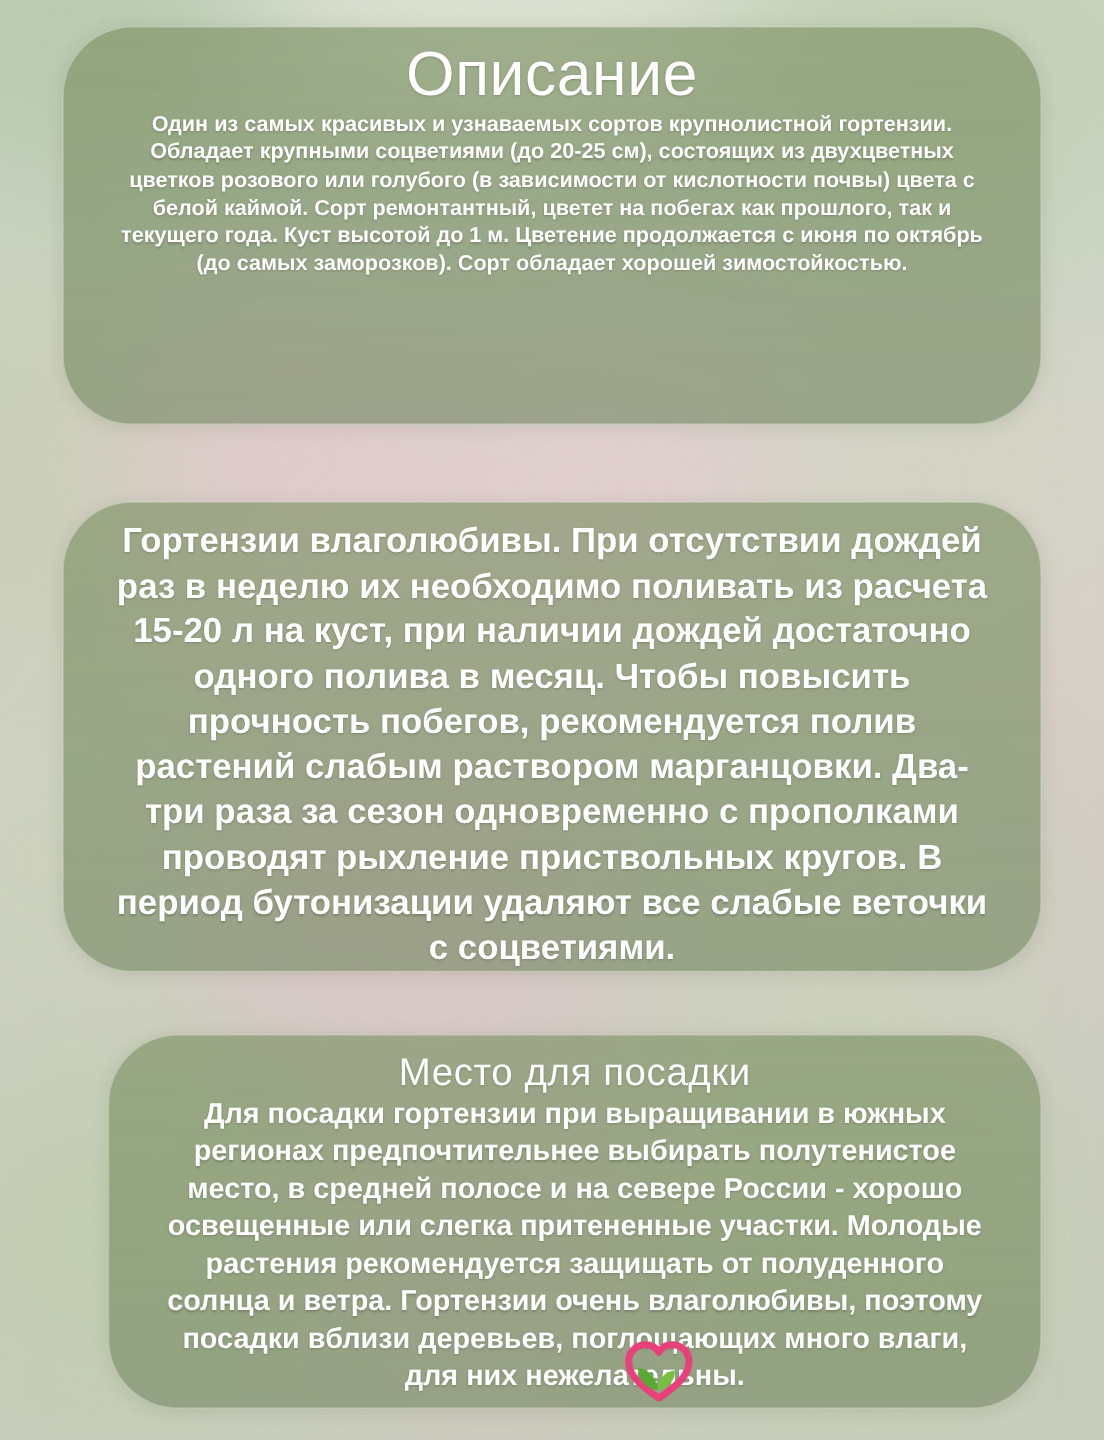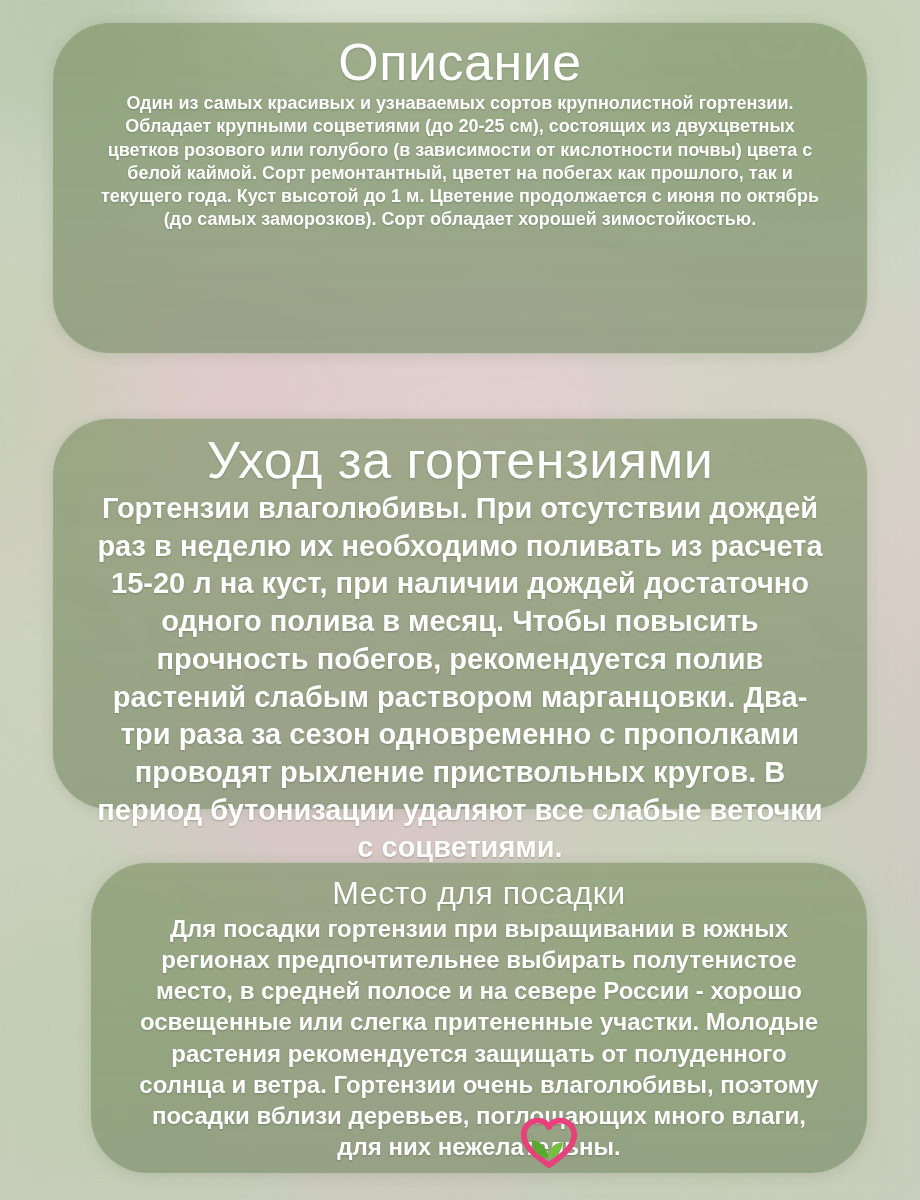--- a/index.html
+++ b/index.html
@@ -173,21 +173,20 @@
 </div>
 
 <div class="wrap">
 
   <section class="card" id="card-description">
     <h2>Описание</h2>
     <p>Один из самых красивых и узнаваемых сортов крупнолистной гортензии. Обладает крупными соцветиями (до 20-25 см), состоящих из двухцветных цветков розового или голубого (в зависимости от кислотности почвы) цвета с белой каймой. Сорт ремонтантный, цветет на побегах как прошлого, так и текущего года. Куст высотой до 1 м. Цветение продолжается с июня по октябрь (до самых заморозков). Сорт обладает хорошей зимостойкостью.</p>
   </section>
 
   <section class="card" id="card-care">
-    <h2>Уход за гортензиями</h2>
     <p>Гортензии влаголюбивы. При отсутствии дождей раз в неделю их необходимо поливать из расчета 15-20 л на куст, при наличии дождей достаточно одного полива в месяц. Чтобы повысить прочность побегов, рекомендуется полив растений слабым раствором марганцовки. Два-три раза за сезон одновременно с прополками проводят рыхление приствольных кругов. В период бутонизации удаляют все слабые веточки с соцветиями.</p>
   </section>
 
   <section class="card" id="card-place">
     <h2>Место для посадки</h2>
     <p>Для посадки гортензии при выращивании в южных регионах предпочтительнее выбирать полутенистое место, в средней полосе и на севере России - хорошо освещенные или слегка притененные участки. Молодые растения рекомендуется защищать от полуденного солнца и ветра. Гортензии очень влаголюбивы, поэтому посадки вблизи деревьев, поглощающих много влаги, для них нежелательны.</p>
   </section>
 
   <div class="logo">
     <span class="mark">

